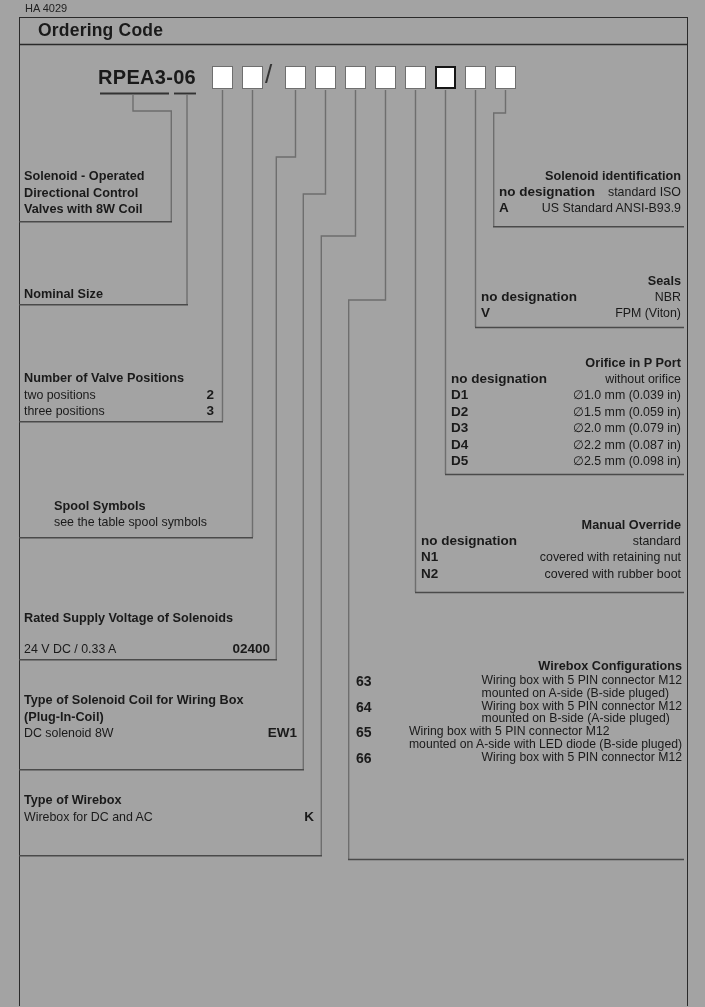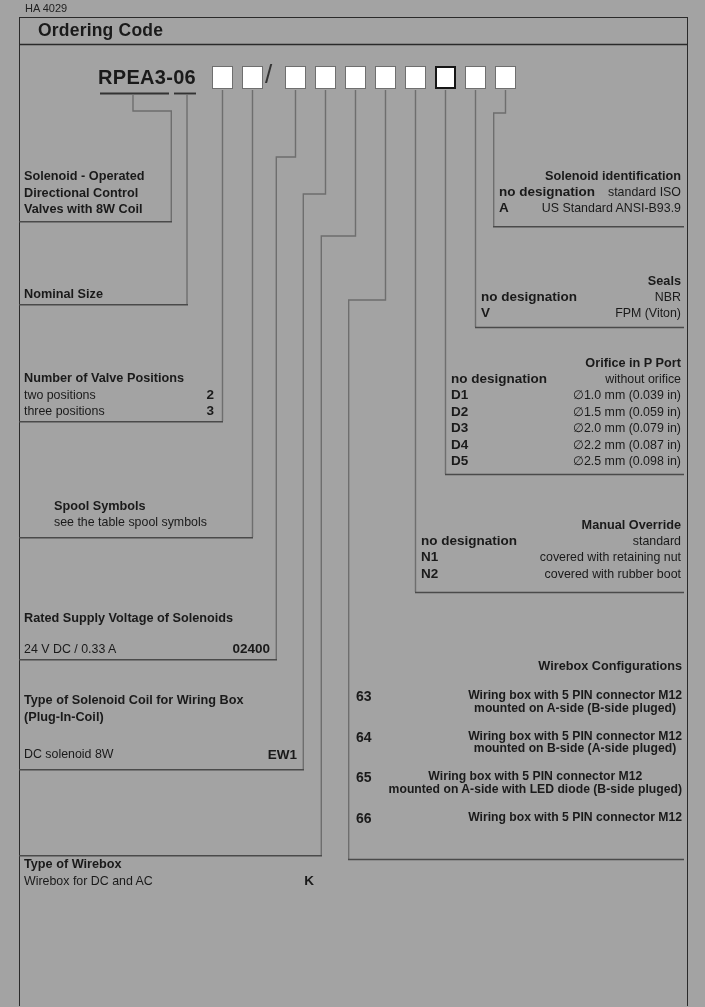--- a/index.html
+++ b/index.html
@@ -13,30 +13,30 @@
   .code-prefix{position:absolute;left:98px;top:66px;font-size:20px;font-weight:bold;line-height:22px;letter-spacing:.3px;}
   .slash{position:absolute;left:265px;top:59px;font-size:26px;font-weight:400;color:#333;}
   .code-box{position:absolute;top:66px;width:21px;height:23px;border:1.5px solid #6f6f6f;background:#fff;box-sizing:border-box;}
   .code-box.hl{border:2.2px solid #161616;}
   
   .lsec{position:absolute;left:24px;font-size:12.4px;line-height:15.5px;}
   .lsec .t{font-weight:bold;font-size:12.7px;line-height:16.5px;}
   .lrow{display:flex;justify-content:space-between;align-items:baseline;}
   .lrow .code{font-weight:bold;font-size:13.5px;}
   .gap1{margin-top:14px;}
-  .gap2{margin-top:22px;align-items:center;}
+  .gap2{}
   
   .rsec{position:absolute;font-size:12.4px;line-height:15.4px;}
   .rsec .t{font-weight:bold;font-size:12.7px;text-align:right;line-height:16px;}
   .rrow{display:flex;justify-content:space-between;align-items:baseline;}
   .rrow .code{font-weight:bold;font-size:13.5px;white-space:nowrap;text-align:left;}
   .rrow .desc{text-align:right;}
-  .wrow{display:flex;justify-content:space-between;align-items:flex-start;margin-top:15px;}
+  .wrow{display:flex;justify-content:space-between;align-items:flex-start;}
   .wrow .code{font-weight:bold;font-size:14px;}
-  .wrow .wdesc{text-align:center;font-size:12.2px;line-height:12.8px;font-weight:bold;}
+  .wrow .wdesc{text-align:left;font-size:12.2px;line-height:12.8px;}
   .wfirst{}
 </style>
 </head>
 <body>
 
 <div class="page">
 
   <div class="doc-num">HA 4029</div>
   <div class="outer"></div>
   <div class="title">Ordering Code</div>
@@ -131,21 +131,21 @@
 
   <div class="lsec" style="top:692px;width:273px;">
     <div class="t">Type of Solenoid Coil for Wiring Box</div>
     <div class="t">(Plug-In-Coil)</div>
     <div class="lrow gap2">
       <span>DC solenoid 8W</span>
       <span class="code">EW1</span>
     </div>
   </div>
 
-  <div class="lsec" style="top:856px;width:290px;">
+  <div class="lsec" style="top:792px;width:290px;">
     <div class="t">Type of Wirebox</div>
     <div class="lrow">
       <span>Wirebox for DC and AC</span>
       <span class="code">K</span>
     </div>
   </div>
 
   <div class="rsec" style="left:499px;top:168px;width:182px;">
     <div class="t">Solenoid identification</div>
     <div class="rrow">

